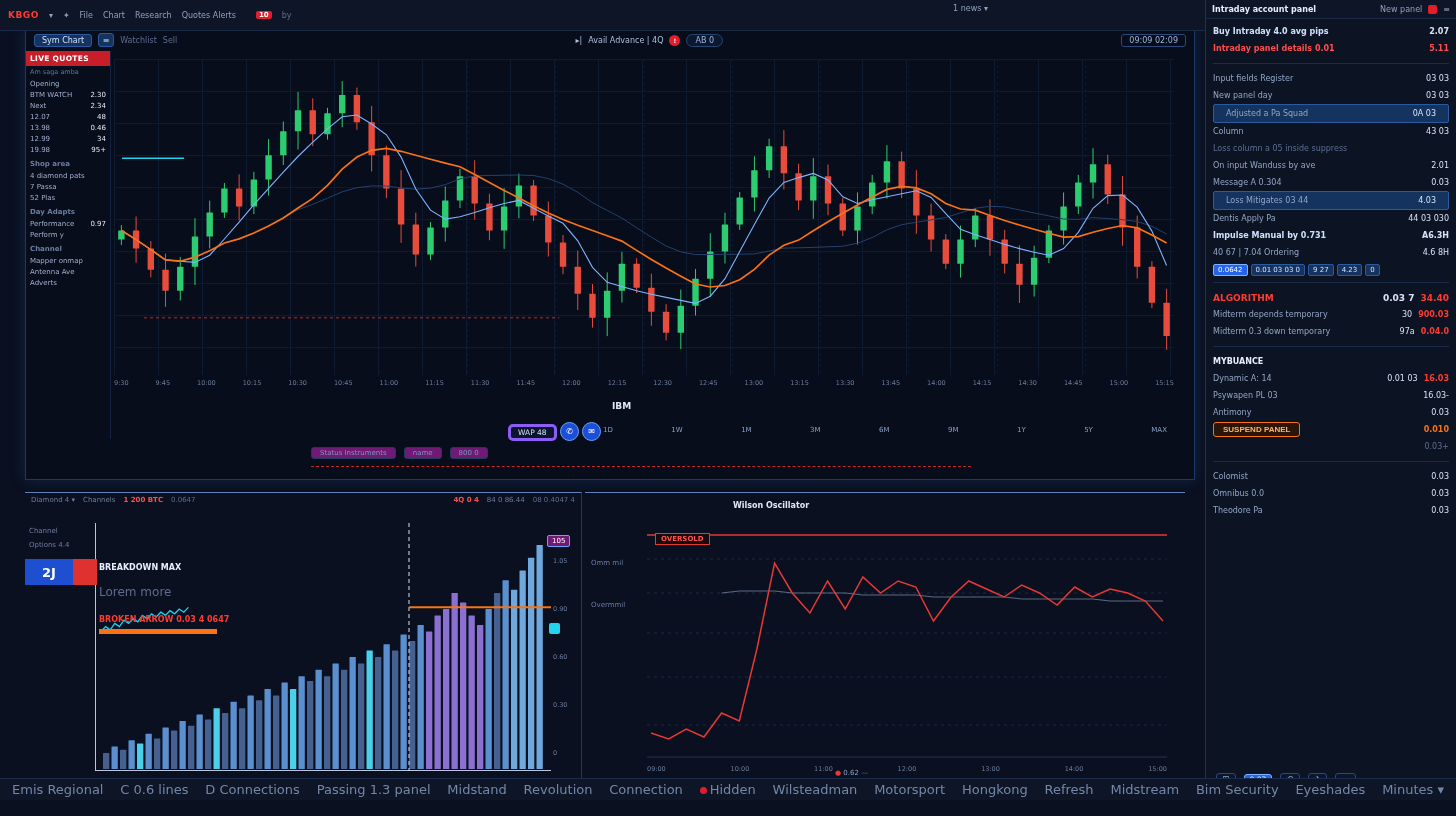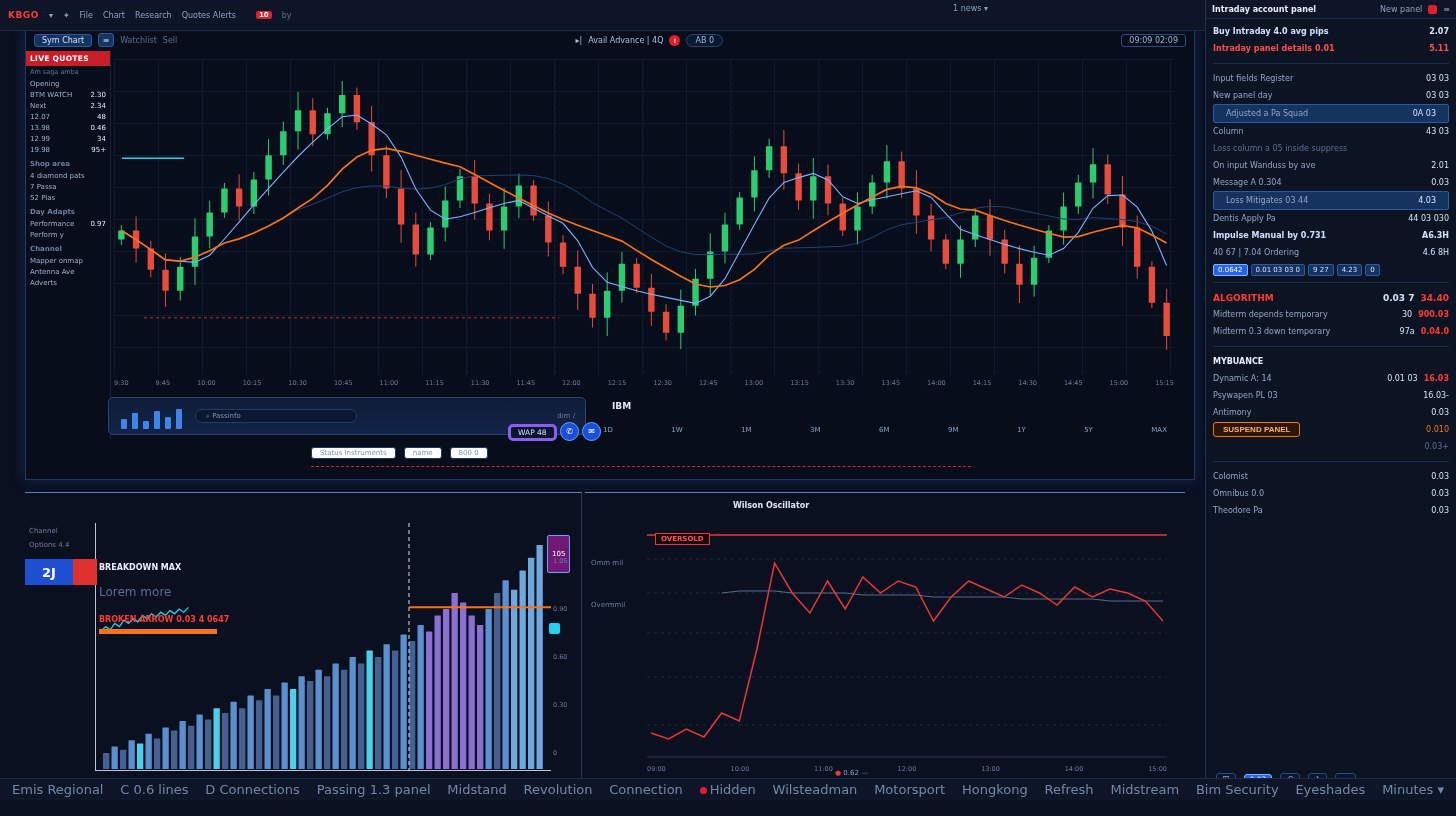--- a/index.html
+++ b/index.html
@@ -50,40 +50,40 @@
   .tb-dim{font-size:7px;color:#6b7c9c;margin-left:auto;}
   .wap-btn{position:absolute;left:482px;top:395px;background:#0b152b;border:3px solid #8b5cf6;
            color:#cfe0ff;border-radius:5px;font-size:7.5px;padding:1px 7px;}
   .circ-btn{position:absolute;top:393px;width:17px;height:17px;border-radius:50%;background:#1d4ed8;
             border:1px solid #60a5fa;color:#fff;font-size:8px;display:flex;align-items:center;justify-content:center;}
   .ibm-lbl{position:absolute;left:586px;top:372px;font-size:9px;font-weight:bold;color:#dfe8f6;}
   .tf-row{position:absolute;left:575px;top:397px;width:568px;display:flex;justify-content:space-between;
           font-size:7px;color:#8ba0c4;}
   .tf-row span{padding:0 2px;}
   .tabs-row{position:absolute;left:285px;top:418px;display:flex;gap:8px;}
-  .tab-pill{background:#ffffff;border:1px solid #22395e;color:#7e93b8;font-size:7px;border-radius:3px;padding:1px 8px;}
+  .tab-pill{background:#701a75;border:1px solid #22395e;color:#7e93b8;font-size:7px;border-radius:3px;padding:1px 8px;}
   .red-dotline{position:absolute;left:285px;top:437px;width:660px;border-top:1px dashed #c62828;}
   
   .bl-panel{position:absolute;left:25px;top:492px;width:557px;height:292px;border-top:1px solid #5e82b8;
             border-right:1px solid #22395e;box-sizing:border-box;}
   .bl-head{display:flex;align-items:center;gap:8px;font-size:7px;color:#6c7da0;padding:3px 6px;}
   .bl-head .red{color:#ff4d4d;font-weight:bold;}
   .bl-lbl{position:absolute;font-size:7px;color:#6c7da0;}
   .jbox{position:absolute;left:0px;top:66px;display:flex;z-index:6;}
   .jbox .b{width:48px;height:26px;background:#1e4fd0;color:#fff;font-weight:bold;font-size:13px;
            display:flex;align-items:center;justify-content:center;}
   .jbox .r{width:24px;height:26px;background:#e03131;}
   .bl-title{position:absolute;left:74px;top:70px;font-size:8px;font-weight:bold;color:#e8eefb;z-index:6;}
   .bl-sub{position:absolute;left:74px;top:92px;font-size:12px;color:#5c6d90;z-index:6;}
   .bl-alert{position:absolute;left:74px;top:122px;font-size:8px;font-weight:bold;color:#ff3b30;z-index:6;}
   .bl-alertbar{position:absolute;left:74px;top:136px;width:118px;height:5px;background:#f97316;z-index:6;}
   .bl-axis{position:absolute;left:528px;top:64px;height:200px;display:flex;flex-direction:column;
            justify-content:space-between;font-size:6.5px;color:#6b7c9c;}
   .chip-blue{position:absolute;left:522px;top:42px;background:#701a75;border:1px solid #60a5fa;color:#fff;
-             font-size:7px;padding:14px 4px;border-radius:2px;}
+             font-size:7px;padding:1px 4px;border-radius:2px;}
   .chip-cyan{position:absolute;left:524px;top:130px;width:11px;height:11px;background:#22d3ee;border-radius:2px;}
   
   .bm-panel{position:absolute;left:585px;top:492px;width:600px;height:292px;border-top:1px solid #5e82b8;box-sizing:border-box;}
   .bm-title{position:absolute;left:148px;top:8px;font-size:8px;font-weight:bold;color:#dfe8f6;}
   .bm-tag{position:absolute;left:70px;top:40px;border:1px solid #e53935;color:#ff5252;font-size:7px;
           font-weight:bold;padding:1px 5px;background:#190a0d;z-index:6;}
   .bm-left1{position:absolute;left:6px;top:66px;font-size:7px;color:#6c7da0;}
   .bm-left2{position:absolute;left:6px;top:108px;font-size:7px;color:#6c7da0;}
   .bm-xlab{position:absolute;left:62px;top:272px;width:520px;display:flex;justify-content:space-between;
            font-size:6.5px;color:#6b7c9c;}
@@ -108,21 +108,21 @@
   .rrow.redbig{font-weight:bold;color:#ff3b30;font-size:9px;}
   .rrow .v2red{color:#ff3b30;font-weight:bold;margin-left:6px;}
   .rrow.sec{color:#e8eefb;font-weight:bold;}
   .rrow.dim,.rrow.dim .val{color:#5c6d90;}
   .rsep{border-top:1px solid #1b2c4a;margin:6px 0;}
   .chipsrow{display:flex;gap:3px;margin:3px 0;}
   .chip{background:#16335f;border:1px solid #2a5aa0;border-radius:2px;color:#cfe0ff;font-size:7px;padding:1px 4px;}
   .chip.on{background:#2563eb;border-color:#7fb3ff;color:#fff;}
   .obtn{background:#2a1608;border:1px solid #f97316;color:#fbb26b;border-radius:3px;
         padding:2px 9px;font-size:8px;font-weight:bold;}
-  .oval{color:#f97316;font-weight:normal;font-size:8px;}
+  .oval{color:#f97316;font-weight:bold;font-size:8px;}
   .rp-foot{position:absolute;left:0;right:0;bottom:4px;display:flex;align-items:center;gap:8px;
            padding:0 10px;font-size:9px;color:#8fa1c0;}
   .rp-ico{border:1px solid #2a4a7f;border-radius:3px;padding:0 5px;background:#0b152b;}
   .rp-ico.on{background:#2563eb;border-color:#7fb3ff;color:#fff;font-size:7.5px;}
   
   .statusbar{position:absolute;left:0;bottom:16px;width:1456px;height:22px;background:#0d1526;
              border-top:1px solid #1b2b4a;display:flex;align-items:center;justify-content:space-between;
              padding:0 12px;font-size:13px;color:#7487a8;box-sizing:border-box;z-index:50;}
   .sdot{display:inline-block;width:7px;height:7px;border-radius:50%;background:#e11d2e;margin-right:3px;vertical-align:middle;}
   .dim{color:#5c6d90;}
@@ -404,32 +404,20 @@
         <span>13:30</span>
         <span>13:45</span>
         <span>14:00</span>
         <span>14:15</span>
         <span>14:30</span>
         <span>14:45</span>
         <span>15:00</span>
         <span>15:15</span>
       </div>
 
-    <div class="c-toolbar">
-      <svg id="minibars" width="66" height="26">
-          <rect x="2" y="16" width="6" height="10" fill="#3f84e8" rx="1"></rect>
-          <rect x="13" y="10" width="6" height="16" fill="#3f84e8" rx="1"></rect>
-          <rect x="24" y="18" width="6" height="8" fill="#3f84e8" rx="1"></rect>
-          <rect x="35" y="8" width="6" height="18" fill="#3f84e8" rx="1"></rect>
-          <rect x="46" y="14" width="6" height="12" fill="#3f84e8" rx="1"></rect>
-          <rect x="57" y="6" width="6" height="20" fill="#3f84e8" rx="1"></rect>
-        </svg>
-      <span class="search-pill">⌕  Passinfo</span>
-      <span class="tb-dim">dim /</span>
-    </div>
     <span class="wap-btn">WAP 48</span>
     <span class="circ-btn" style="left:534px">✆</span>
     <span class="circ-btn" style="left:556px">✉</span>
     <span class="ibm-lbl">IBM</span>
     <div class="tf-row" id="tf-row">
         <span>1D</span>
         <span>1W</span>
         <span>1M</span>
         <span>3M</span>
         <span>6M</span>
@@ -440,20 +428,29 @@
       </div>
     <div class="tabs-row" id="tabs-row">
         <span class="tab-pill">Status Instruments</span>
         <span class="tab-pill">name</span>
         <span class="tab-pill">800 0</span>
       </div>
     <div class="red-dotline"></div>
   </div>
 
   <div class="bl-panel">
+    <div class="bl-head">
+      <span>Diamond 4 ▾</span>
+      <span>Channels</span>
+      <span class="red">1 200 BTC</span>
+      <span class="dim">0.0647</span>
+      <span style="margin-left:auto" class="red">4Q 0 4</span>
+      <span>84 0 86.44</span>
+      <span class="dim">08 0.4047 4</span>
+    </div>
     <span class="bl-lbl" style="left:4px;top:34px">Channel</span>
     <span class="bl-lbl" style="left:4px;top:48px">Options 4.4</span>
     <div class="jbox">
       <span class="b">2J</span>
       <span class="r"></span>
     </div>
     <span class="bl-title">BREAKDOWN MAX</span>
     <span class="bl-sub">Lorem more</span>
     <span class="bl-alert">BROKEN ARROW 0.03 4 0647</span>
     <span class="bl-alertbar"></span>

